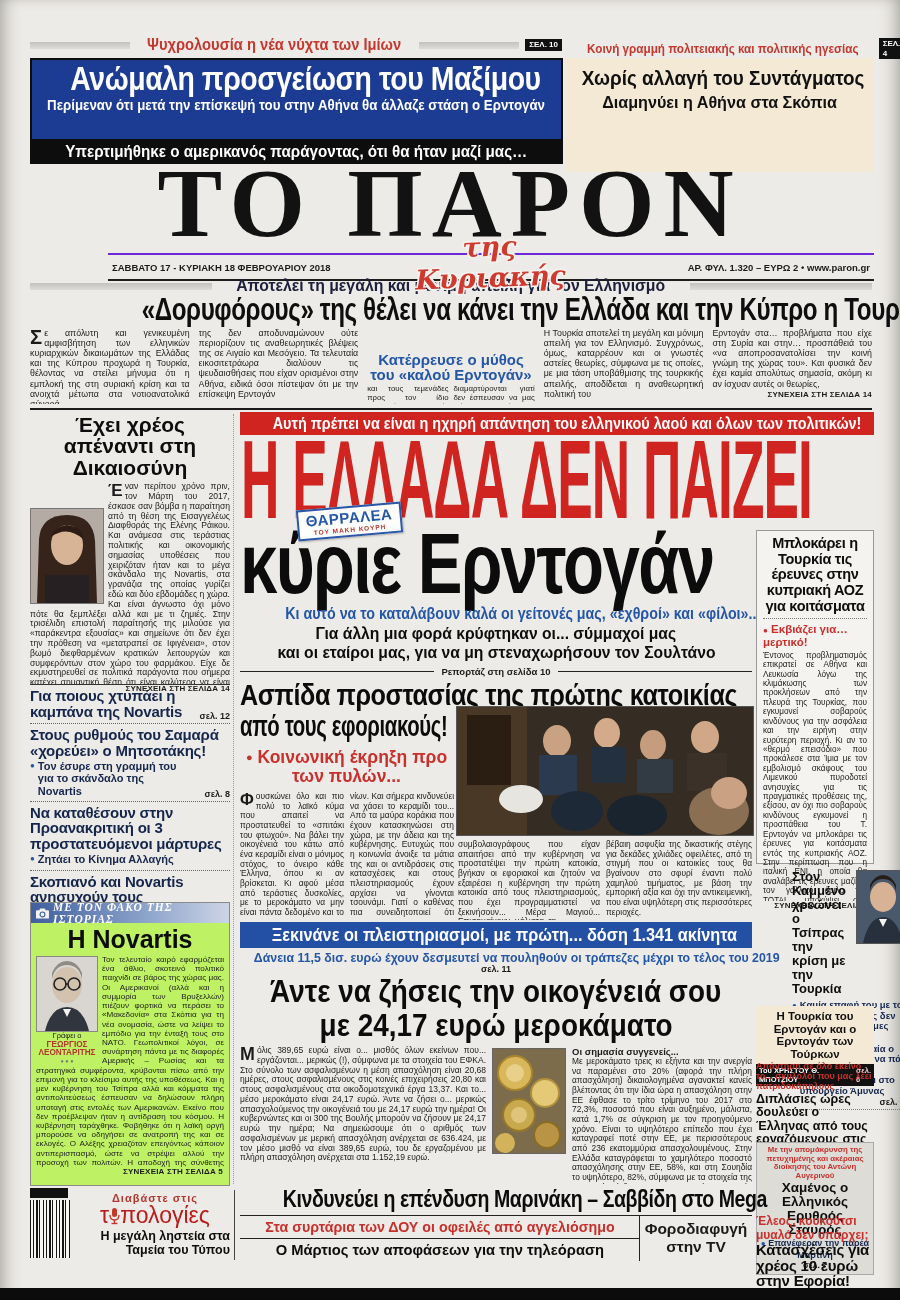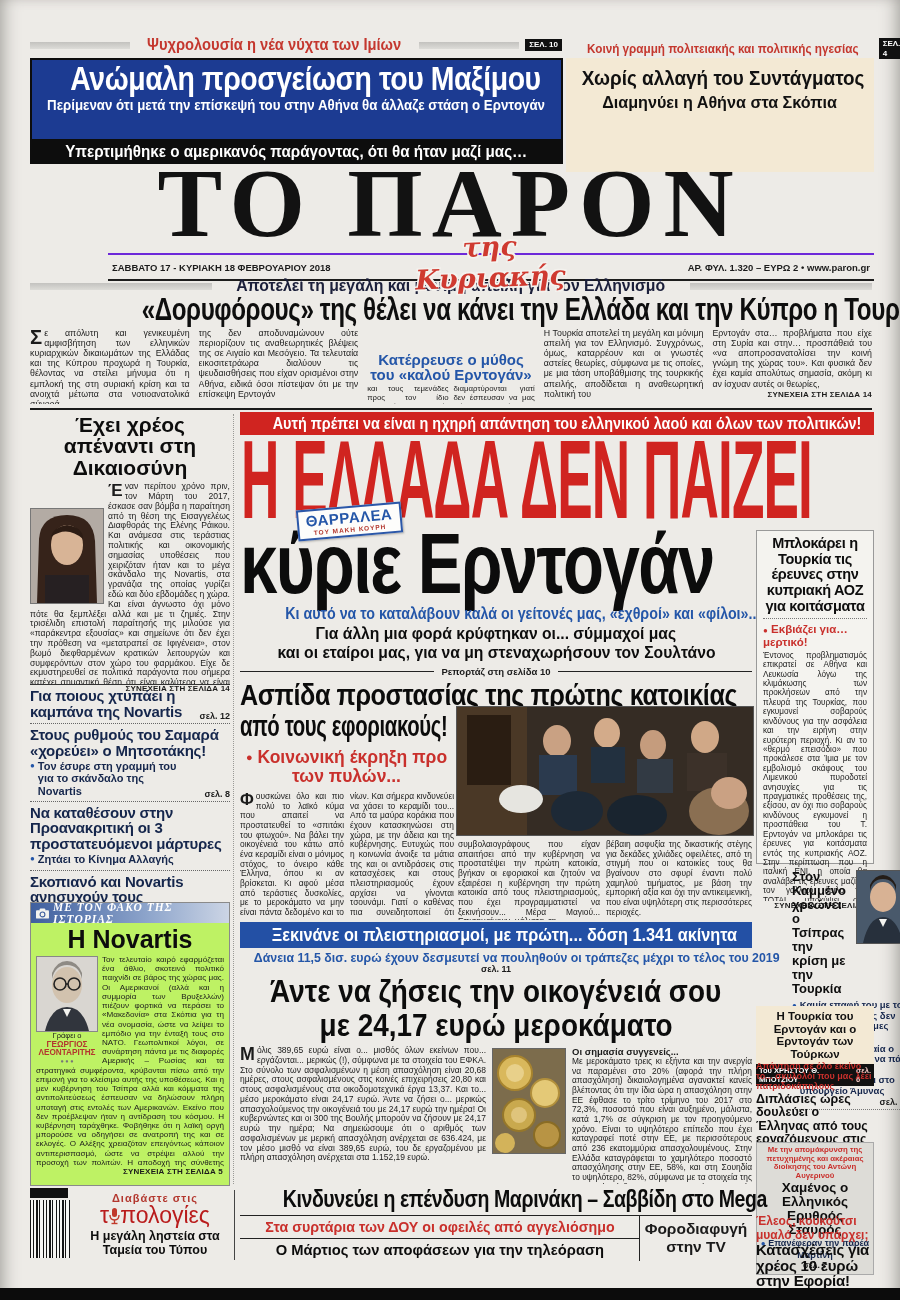--- a/index.html
+++ b/index.html
@@ -343,21 +343,21 @@
   <div class="abs ctr" style="left:80px;top:1192px;width:150px;">
     <div class="b" style="font-size:11px;color:#b3372e;letter-spacing:1px;">Διαβάστε στις</div>
     <div style="font-weight:normal;font-size:23px;color:#b91c1c;line-height:1;">
       <span>τ</span><svg width="11" height="17" viewBox="0 0 11 17" style="vertical-align:-2px;">
           <rect x="3" y="0" width="5" height="9" rx="2.5" fill="#c0392b"></rect>
           <path d="M1 7 Q1 12 5.5 12 Q10 12 10 7" fill="none" stroke="#c0392b" stroke-width="1.4"></path>
           <line x1="5.5" y1="12" x2="5.5" y2="15" stroke="#c0392b" stroke-width="1.4"></line>
           <line x1="2.5" y1="15.5" x2="8.5" y2="15.5" stroke="#c0392b" stroke-width="1.4"></line>
         </svg><span>πολογίες</span>
     </div>
-    <div class="b" style="font-size:12.5px;line-height:1.08;color:#0d0d0d;margin-top:3px;">Η μεγάλη ληστεία στα Ταμεία του Τύπου</div>
+    <div class="b" style="font-size:12.5px;line-height:1.08;color:#0d0d0d;margin-top:3px;text-align:right;">Η μεγάλη ληστεία στα Ταμεία του Τύπου</div>
   </div>
   <div class="abs" style="left:234px;top:1190px;width:1px;height:70px;background:#444;"></div>
 
   <div class="abs" style="left:240px;top:1186px;width:512px;">
     <div class="ctr nowrap" style="font-weight:bold;font-size:23px;color:#0c0c0c;border-bottom:1.5px solid #222;padding-bottom:2px;">
       <span class="scx" style="transform:scaleX(.85);letter-spacing:-.5px;">Κινδυνεύει η επένδυση Μαρινάκη – Σαββίδη στο Mega</span>
     </div>
     <div style="display:flex;">
       <div style="flex:1;">
         <div class="ctr nowrap" style="font-weight:bold;font-size:15.5px;color:#c9302c;border-bottom:1.5px solid #222;padding:2px 0;">

